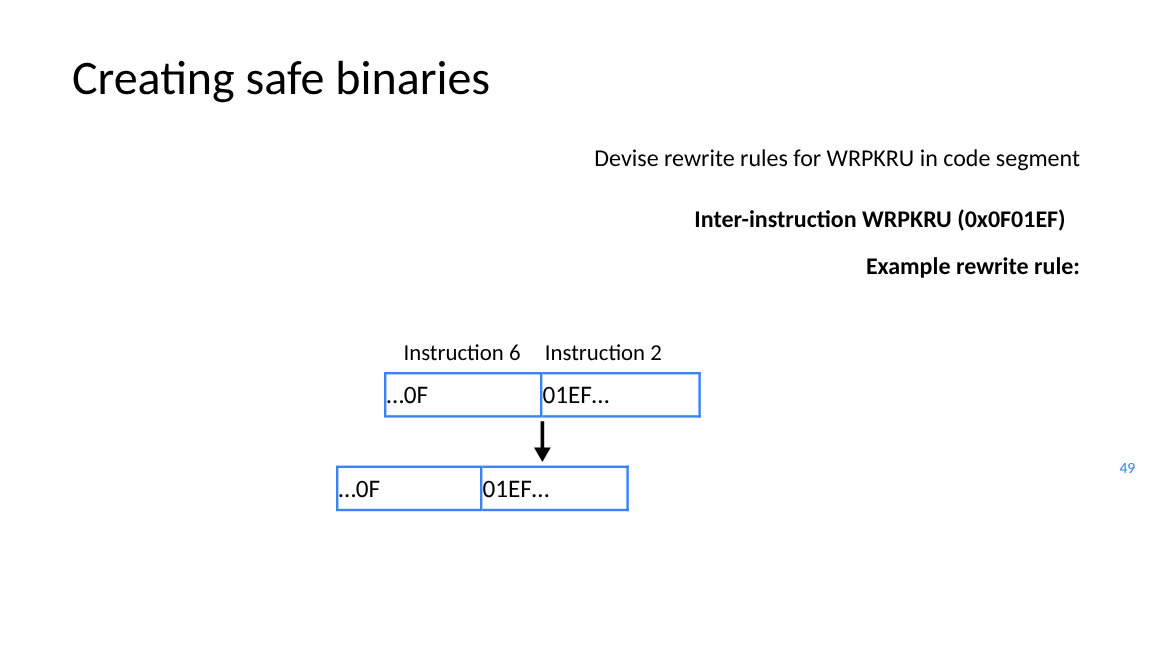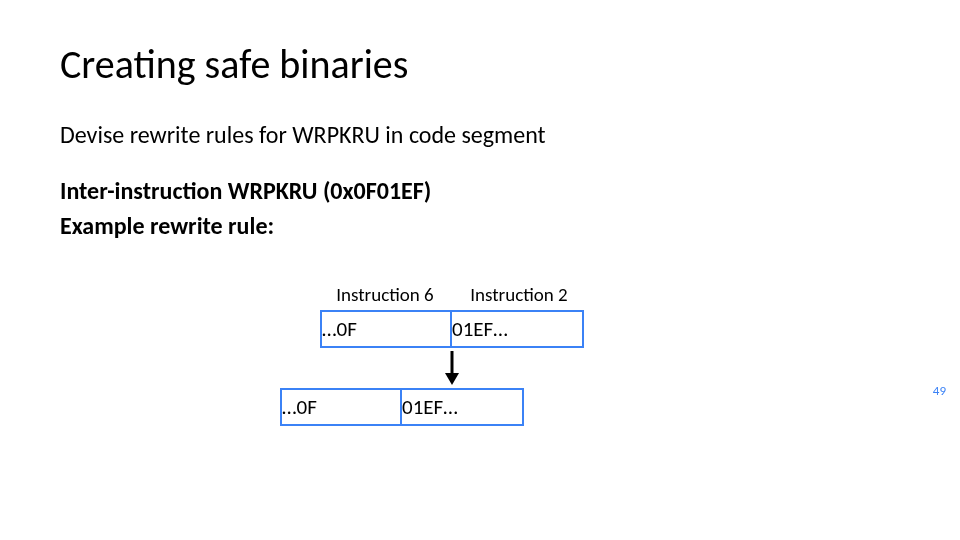--- a/index.html
+++ b/index.html
@@ -20,41 +20,42 @@
     box-sizing: border-box;
     padding: 30px 60px 3px 60px;
   }
   .title {
     font-size: 40px;
     font-weight: 400;
     margin: 10px 0 30px 0;
     color: #000;
   }
   .body-text {
-    font-size: 24px;
+    font-size: 20px;
     line-height: 1.35;
     margin: 0 0 24px 0;
+    text-align: right;
   }
   .body-text.strong-line {
-    margin: 0;
+    margin: 12px;
   }
   .body-text .strong { font-weight: 700; }
   .diagram {
     position: absolute;
     left: 280px;
     top: 283px;
     width: 410px;
   }
   .labels-row {
     display: flex;
     font-size: 19px;
     margin-bottom: 4px;
   }
   .labels-row .lab1 { width: 130px; text-align: center; margin-left: 40px; }
-  .labels-row .lab2 { width: 130px; text-align: center; margin-left: 4px; }
+  .labels-row .lab2 { width: 130px; margin-left: 4px; }
   .row1 {
     display: flex;
     margin-left: 40px;
   }
   .arrow-wrap {
     display: flex;
     justify-content: center;
     margin-left: 40px;
     width: 264px;
     height: 40px;

